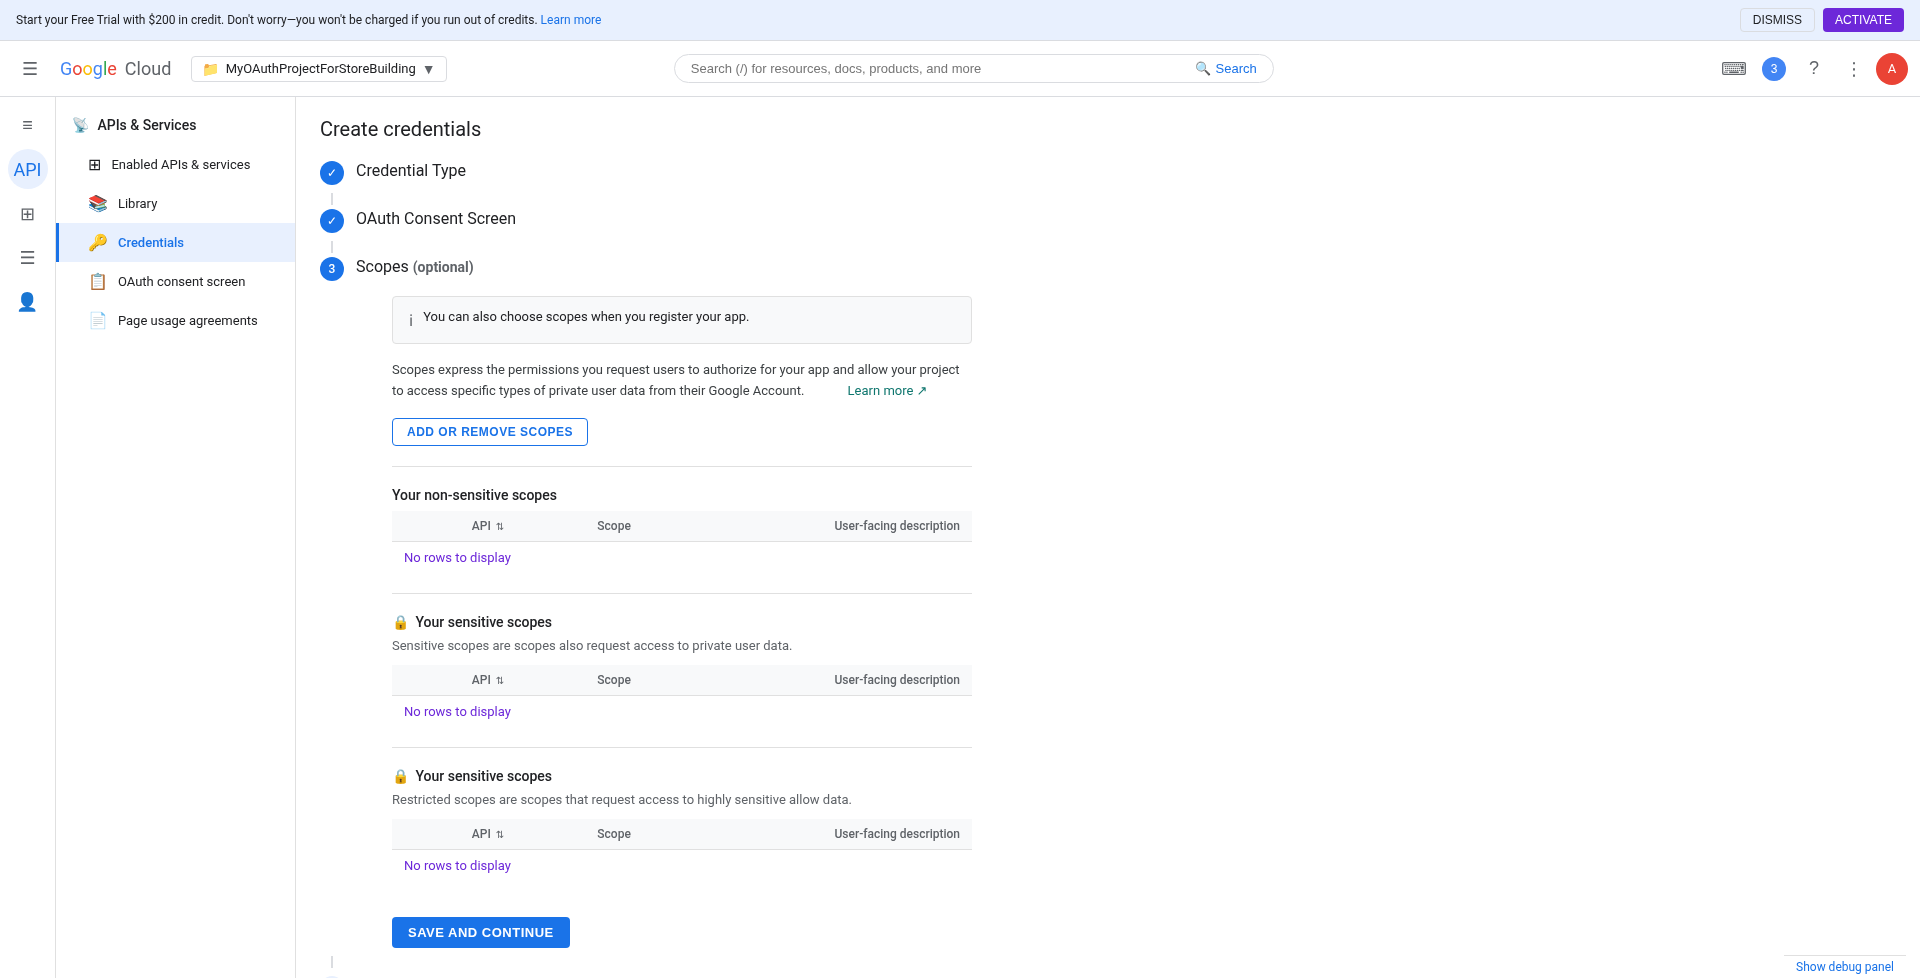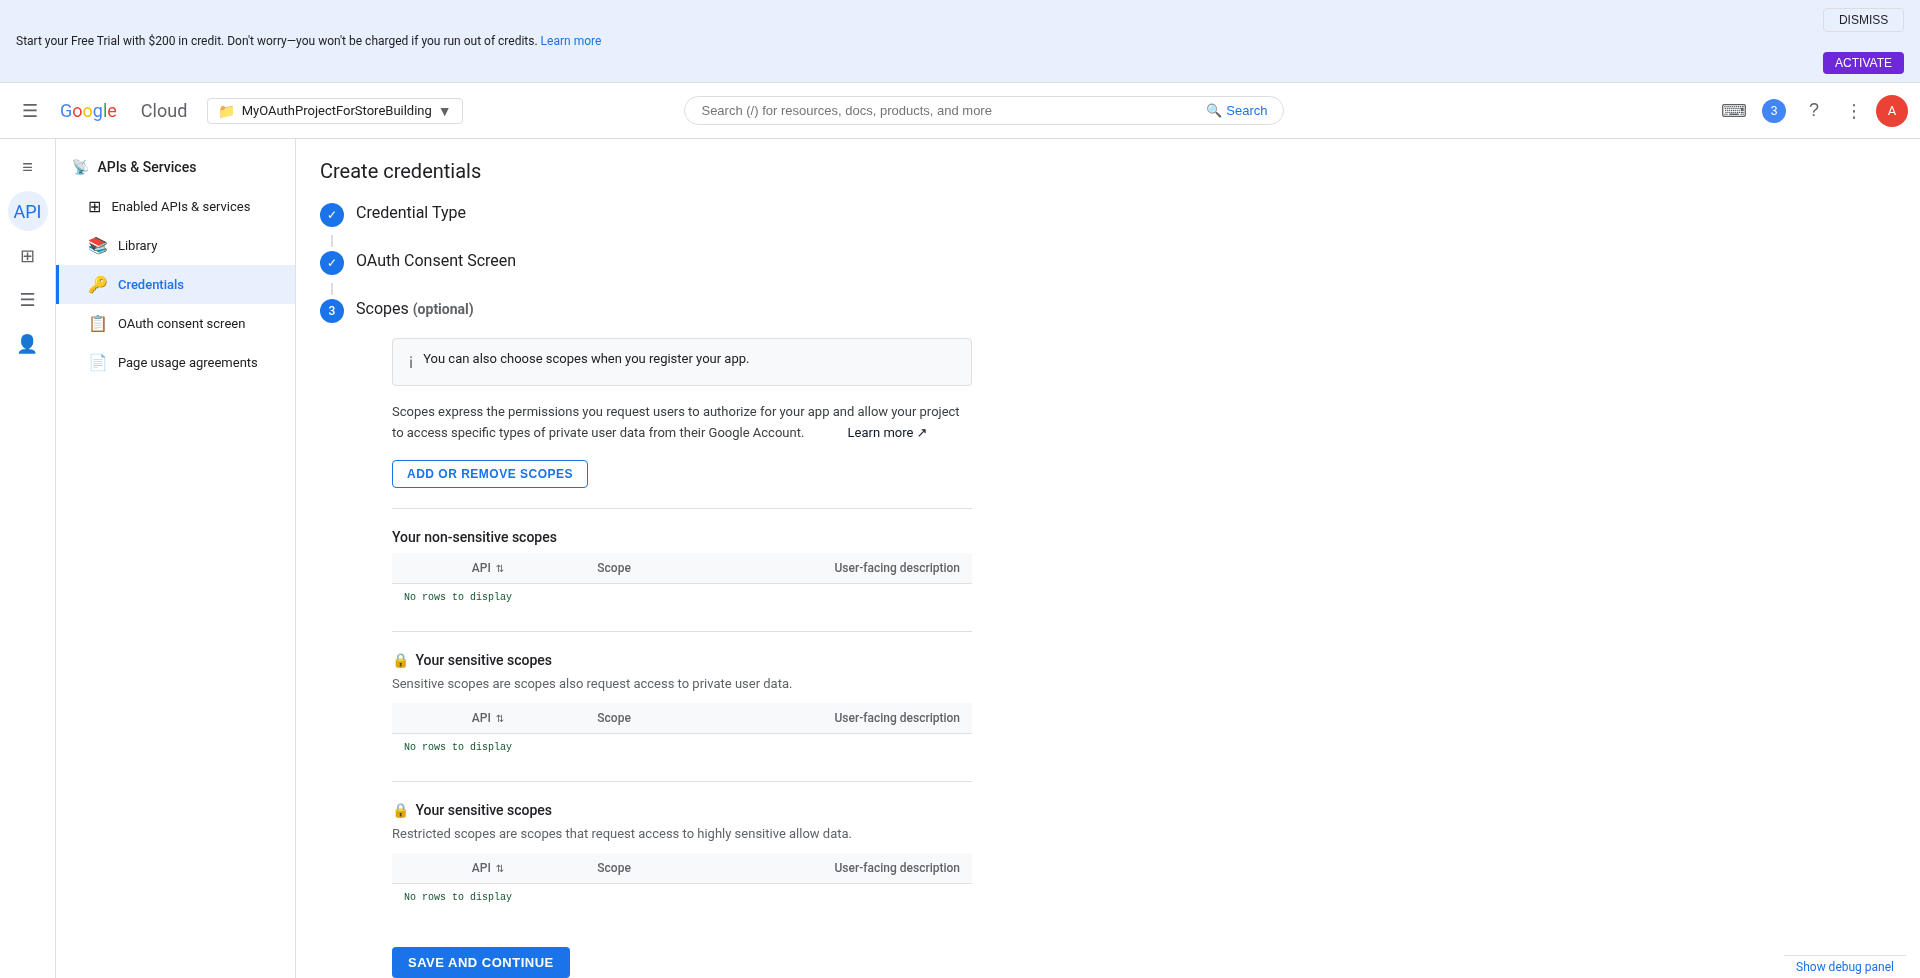--- a/index.html
+++ b/index.html
@@ -10,21 +10,21 @@
       background: #e8f0fe;
       padding: 8px 16px;
       font-size: 12px;
       color: #202124;
       display: flex;
       align-items: center;
       justify-content: space-between;
       border-bottom: 1px solid #dadce0;
     }
     .top-banner a { color: #1a73e8; text-decoration: none; }
-    .top-banner-right { display: flex; gap: 20px; flex-direction: column; }
+    .top-banner-right { display: flex; gap: 8px; }
     .btn-dismiss {
       background: transparent;
       border: 1px solid #dadce0;
       padding: 4px 12px;
       font-size: 12px;
       cursor: pointer;
       border-radius: 4px;
       color: #202124;
     }
     .btn-activate {
@@ -41,21 +41,21 @@
     .header {
       height: 56px;
       display: flex;
       align-items: center;
       padding: 0 12px;
       border-bottom: 1px solid #dadce0;
       gap: 12px;
       position: relative;
     }
     .menu-icon { cursor: pointer; padding: 8px; color: #5f6368; font-size: 18px; }
-    .logo { display: flex; align-items: center; gap: 20px; }
+    .logo { display: flex; align-items: center; gap: 4px; }
     .logo span.g { color: #4285f4; }
     .logo span.o1 { color: #ea4335; }
     .logo span.o2 { color: #fbbc05; }
     .logo span.g2 { color: #4285f4; }
     .logo span.l { color: #34a853; }
     .logo span.e { color: #ea4335; }
     .logo-cloud { color: #5f6368; font-size: 18px; margin-left: 4px; }
 
     .project-selector {
       display: flex;
@@ -293,21 +293,21 @@
       font-size: 16px;
       flex-shrink: 0;
     }
 
     .scopes-description {
       font-size: 13px;
       color: #3c4043;
       line-height: 1.6;
       margin-bottom: 16px;
     }
-    .scopes-description a { color: #0f172a; text-decoration: none; padding-left: 40px; }
+    .scopes-description a { color: #0f766e; text-decoration: none; padding-left: 40px; }
 
     .btn-add-scopes {
       background: transparent;
       border: 1px solid #1a73e8;
       color: #1a73e8;
       padding: 6px 14px;
       font-size: 12px;
       font-weight: 600;
       cursor: pointer;
       border-radius: 4px;
@@ -341,21 +341,21 @@
     }
     table th {
       text-align: right;
       padding: 8px 12px;
       color: #5f6368;
       font-weight: 500;
       border-bottom: 1px solid #e0e0e0;
       background: #f8f9fa;
     }
     .sort-icon { font-size: 10px; color: #5f6368; margin-left: 2px; }
-    .no-rows { font-size: 10px; color: #14532d; padding: 8px 12px; font-family: Liberation Mono, monospace; }
+    .no-rows { font-size: 13px; color: #6d28d9; padding: 8px 12px; }
 
     .btn-save-continue {
       background: #1a73e8;
       border: none;
       color: #fff;
       padding: 8px 16px;
       font-size: 13px;
       font-weight: 600;
       cursor: pointer;
       border-radius: 4px;

